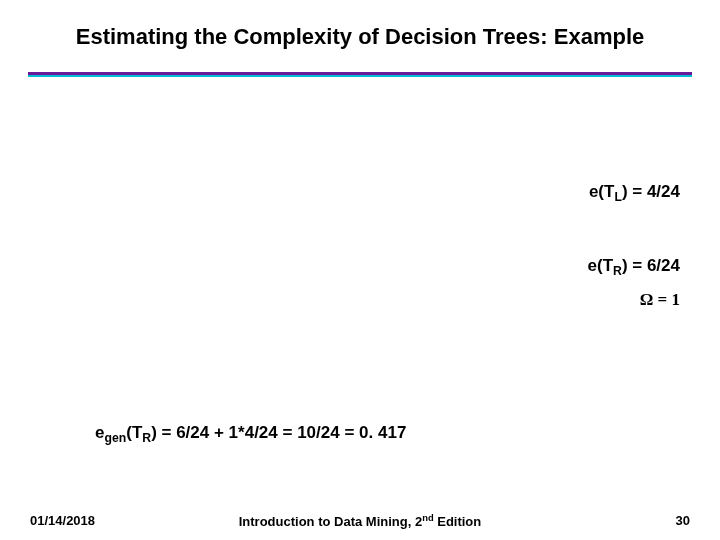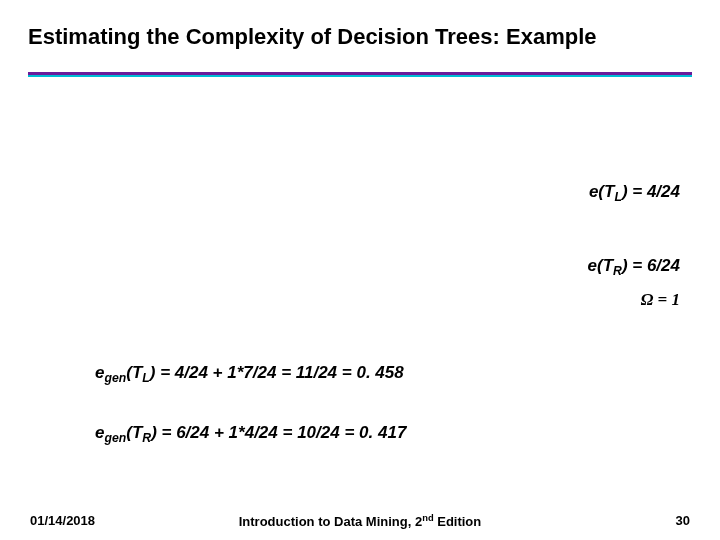--- a/index.html
+++ b/index.html
@@ -8,21 +8,21 @@
     width: 720px;
     height: 540px;
     background: #fff;
     position: relative;
     padding: 24px 28px 0 28px;
   }
   .title {
     font-size: 22px;
     font-weight: bold;
     color: #000;
-    text-align: left;
+    text-align: center;
     margin-bottom: 22px;
   }
   .underline {
     height: 4px;
     width: 100%;
     position: relative;
   }
   .underline::before {
     content: "";
     position: absolute;
@@ -32,21 +32,21 @@
   }
   .underline::after {
     content: "";
     position: absolute;
     left: 0; right: 0; top: 3px;
     height: 2px;
     background: #00bcd4;
   }
   .content {
     position: absolute;
-    top: 60px; left: 0; right: 0; bottom: 40px; font-style: italic;
+    top: 60px; left: 0; right: 0; bottom: 40px;
   }
   .eq-right {
     position: absolute;
     right: 40px;
     font-size: 17px;
     font-weight: bold;
     color: #000;
   }
   .eq-right.line1 { top: 122px; }
   .eq-right.line2 { top: 176px; margin-top: 20px; }
@@ -95,23 +95,20 @@
     </div>
 
     <div class="eq-right line2">
       <span>e(T</span><sub>R</sub><span>) = 6/24</span>
     </div>
 
     <div class="eq-right line3">
       <span class="omega">Ω</span><span> = 1</span>
     </div>
 
-    <div class="eq-left gen1">
-      <span>e</span><sub>gen</sub><span>(T</span><sub>L</sub><span>) = 4/24 + 1*7/24 = 11/24 = 0. 458</span>
-    </div>
 
     <div class="eq-left gen2">
       <span>e</span><sub>gen</sub><span>(T</span><sub>R</sub><span>) = 6/24 + 1*4/24 = 10/24 = 0. 417</span>
     </div>
 
   </div>
 
   <div class="footer">
     <span>01/14/2018</span>
     <span class="footer-center">

